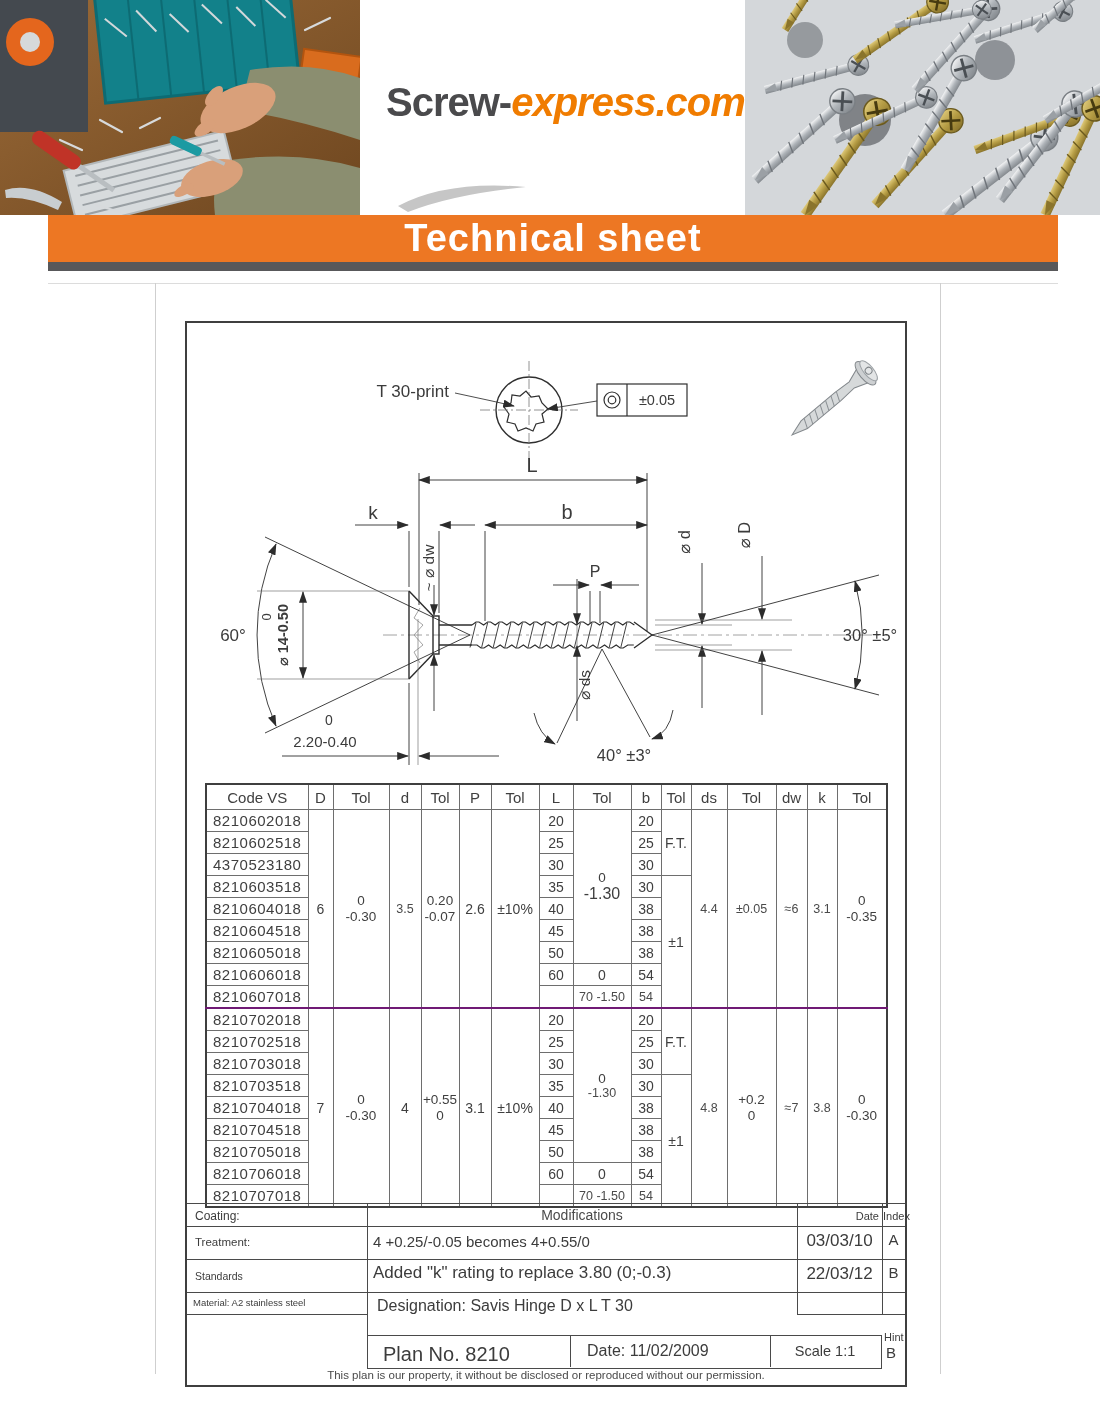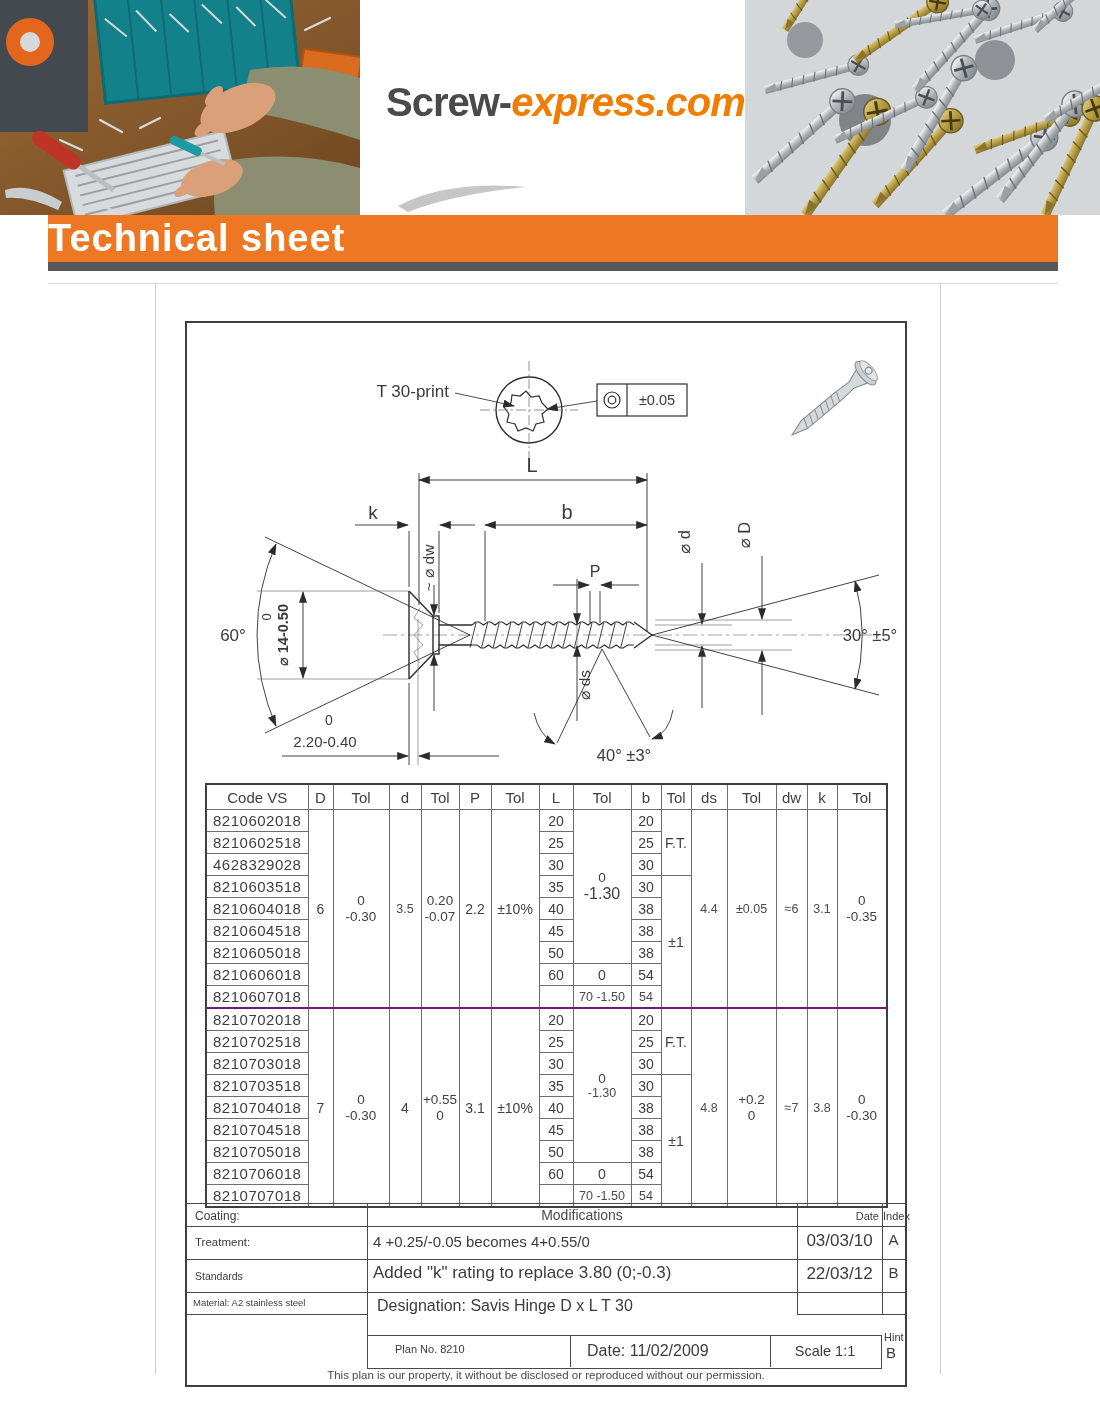--- a/index.html
+++ b/index.html
@@ -7,21 +7,21 @@
         font-family:"Liberation Sans","DejaVu Sans",sans-serif;color:#3c3c3c;}
   .abs{position:absolute;}
 
   
   .photo{position:absolute;top:0;height:215px;overflow:hidden;}
   .logo-wrap{position:absolute;left:360px;top:0;width:385px;height:215px;background:#fff;}
   .logo-text{position:absolute;left:26px;top:80px;font-size:40px;font-weight:bold;letter-spacing:-1px;white-space:nowrap;}
   .logo-a{color:#4a4a4c;}
   .logo-b{color:#f07c00;font-style:italic;}
   .banner{position:absolute;left:48px;top:215px;width:1010px;height:47px;background:#ed7723;
-          display:flex;align-items:center;justify-content:flex-start;}
+          display:flex;align-items:center;justify-content:center;}
   .banner span{color:#fff;font-size:38px;font-weight:bold;letter-spacing:1px;font-family:"Liberation Sans",sans-serif;}
   .gray-strip{position:absolute;left:48px;top:262px;width:1010px;height:9px;background:#58585a;}
   .hairline{position:absolute;left:48px;top:283px;width:1010px;height:1px;background:#dcdcdc;}
   .pgline{position:absolute;top:283px;width:1px;height:1091px;background:#cfcfcf;}
 
   
   .frame{position:absolute;left:185px;top:303px;width:718px;height:1062px;border:2px solid #3f3f3f;background:#fff;margin-top:18px;}
   svg text{font-family:"Liberation Sans","DejaVu Sans",sans-serif;fill:#3b3b3b;}
 
   
@@ -415,21 +415,21 @@
         <td rowspan="9">6</td>
         <td rowspan="9" class="two">
               <span class="t">0</span>
               <span class="t">-0.30</span>
             </td>
         <td rowspan="9" class="sm">3.5</td>
         <td rowspan="9" class="two">
               <span class="t">0.20</span>
               <span class="t">-0.07</span>
             </td>
-        <td rowspan="9">2.2</td>
+        <td rowspan="9">2.6</td>
         <td rowspan="9">±10%</td>
         <td>20</td>
         <td rowspan="7" class="two">
               <span class="t">0</span>
               <span class="t big">-1.30</span>
             </td>
         <td>20</td>
         <td rowspan="3">F.T.</td>
         <td rowspan="9" class="sm">4.4</td>
         <td rowspan="9" class="sm">±0.05</td>
@@ -439,21 +439,21 @@
               <span class="t">0</span>
               <span class="t">-0.35</span>
             </td>
       </tr>
       <tr>
             <td class="code">8210602518</td>
             <td>25</td>
             <td>25</td>
           </tr>
       <tr>
-            <td class="code">4628329028</td>
+            <td class="code">4370523180</td>
             <td>30</td>
             <td>30</td>
           </tr>
       <tr>
             <td class="code">8210603518</td>
             <td>35</td>
             <td>30</td>
             <td rowspan="6">±1</td>
           </tr>
       <tr>
@@ -591,21 +591,21 @@
       <div class="tb-text" style="left:186px;top:940px;font-size:17px;">Added "k" rating to replace 3.80 (0;-0.3)</div>
       <div class="tb-text" style="left:610px;top:941px;width:85px;text-align:center;font-size:17px;">22/03/12</div>
       <div class="tb-text" style="left:695px;top:941px;width:23px;text-align:center;font-size:15px;">B</div>
 
       <div class="tb-text" style="left:6px;top:974px;font-size:9.5px;">Material: A2 stainless steel</div>
       <div class="tb-text" style="left:190px;top:974px;font-size:16px;">Designation: Savis Hinge D x L T 30</div>
 
       <div class="abs" style="left:180px;top:1012px;width:513px;height:32px;border:1.5px solid #4a4a4a;"></div>
       <div class="tb-line" style="left:383px;top:1012px;width:1px;height:32px;"></div>
       <div class="tb-line" style="left:583px;top:1012px;width:1px;height:32px;"></div>
-      <div class="tb-text" style="left:208px;top:1020px;font-size:11px;">Plan No. 8210</div>
+      <div class="tb-text" style="left:196px;top:1020px;font-size:20px;">Plan No. 8210</div>
       <div class="tb-text" style="left:400px;top:1019px;font-size:16px;">Date: 11/02/2009</div>
       <div class="tb-text" style="left:584px;top:1020px;width:108px;text-align:center;font-size:14.5px;">Scale 1:1</div>
       <div class="tb-text" style="left:697px;top:1008px;font-size:11px;">Hint</div>
       <div class="tb-text" style="left:699px;top:1021px;font-size:15px;">B</div>
 
       <div class="tb-text" style="left:0;top:1046px;width:718px;text-align:center;font-size:11.5px;color:#4a4a4a;">This plan is our property, it without be disclosed or reproduced without our permission.</div>
     </div>
   </div>
 
 

